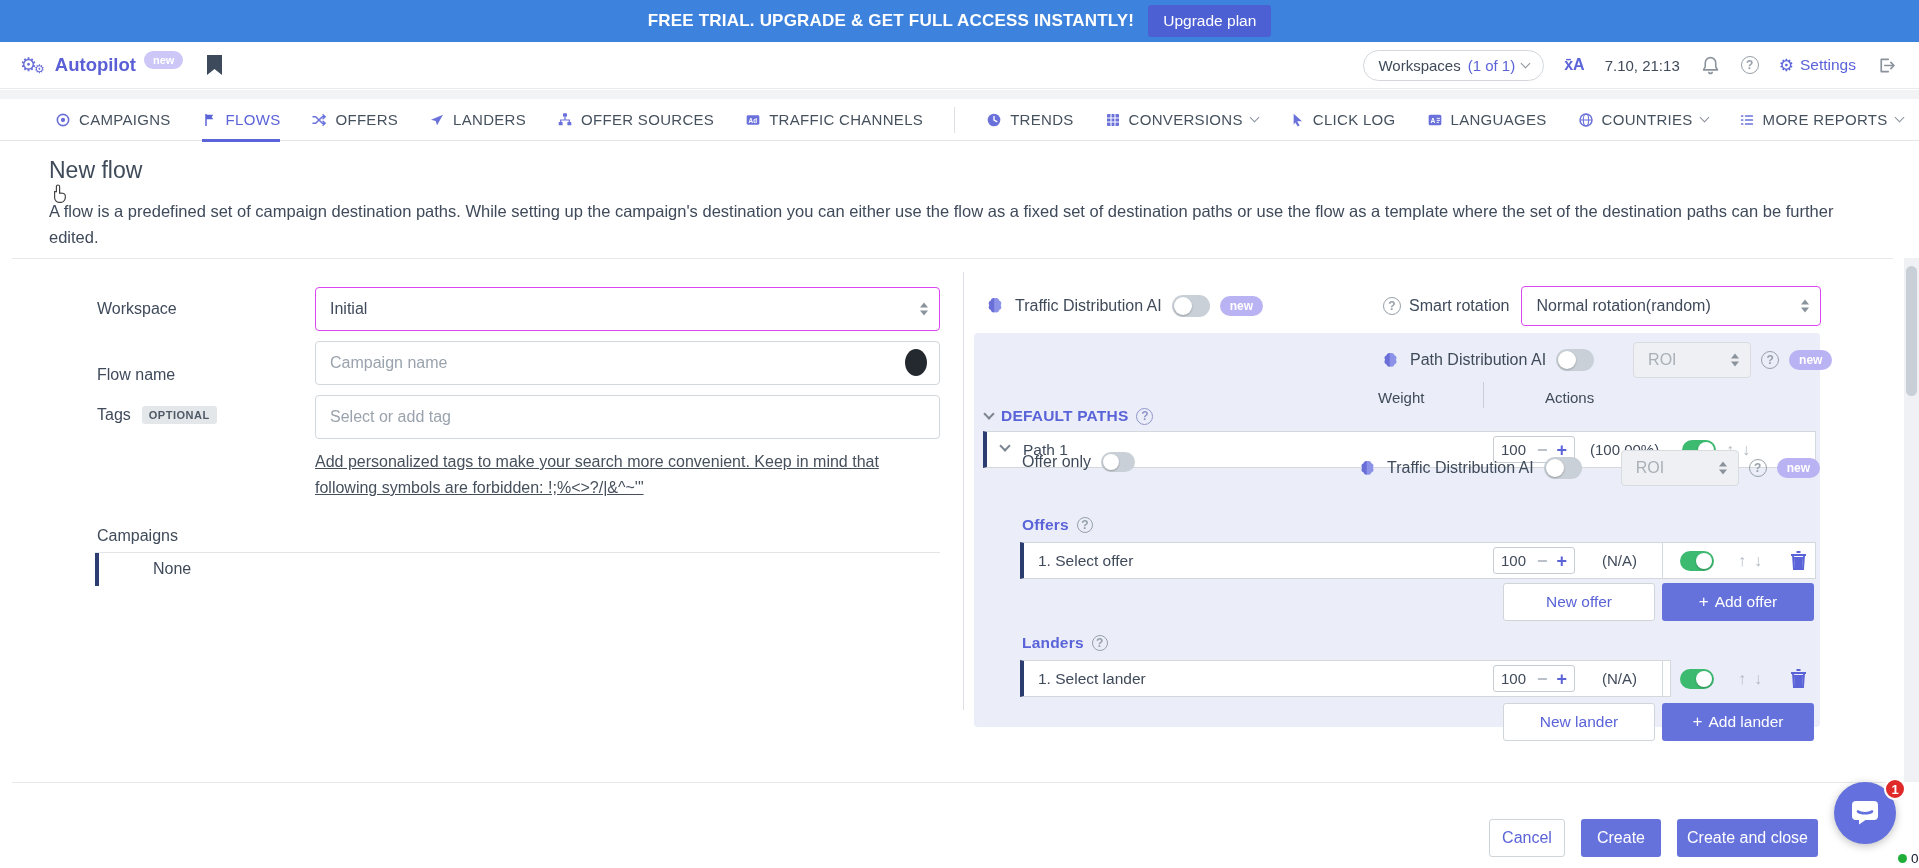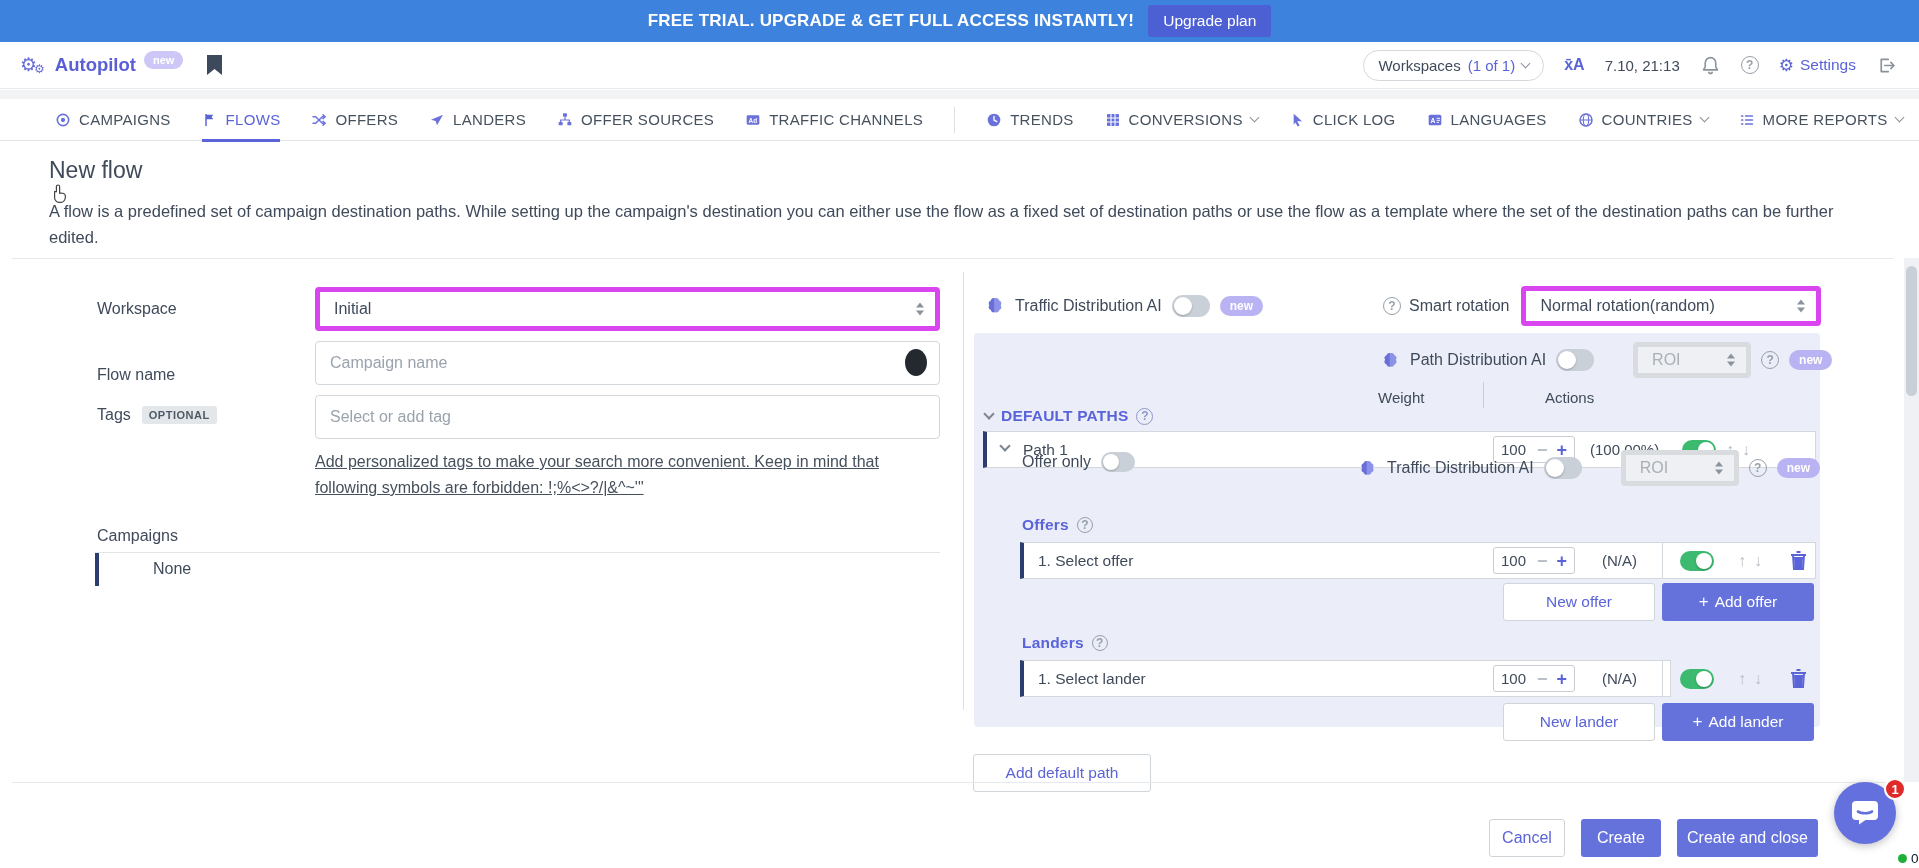--- a/index.html
+++ b/index.html
@@ -57,21 +57,21 @@
   .top-div { left:12px; top:258px; width:1881px; }
   .bottom-div { left:12px; top:782px; width:1881px; }
   .col-div { position:absolute; left:963px; top:272px; width:1px; height:438px; background:#dcdfe3; }
 
   
   .flabel { position:absolute; left:97px; font-size:16px; color:#3f4a5a; }
   .field-wrap { position:absolute; left:315px; width:625px; height:44px; }
   .tinput { width:100%; height:100%; border:1px solid #d2d7db; border-radius:4px; font-size:16px;
             font-family:inherit; color:#3f4a5a; padding:0 14px; outline:none; }
   .tinput::placeholder { color:#9aa3ad; }
-  .select { background:#fff; border:5px solid #d946ef; border-radius:4px; display:flex; align-items:center;
+  .select { background:#fff; border:1px solid #d946ef; border-radius:4px; display:flex; align-items:center;
             padding:0 32px 0 14px; color:#3f4a5a; font-size:16px; position:relative; cursor:pointer; }
   .updown { position:absolute; right:11px; top:50%; transform:translateY(-50%); display:flex;
             flex-direction:column; gap:3px; }
   .tri-up { width:0; height:0; border-left:4.5px solid transparent; border-right:4.5px solid transparent;
             border-bottom:5.5px solid #8b939c; }
   .tri-dn { width:0; height:0; border-left:4.5px solid transparent; border-right:4.5px solid transparent;
             border-top:5.5px solid #8b939c; }
   .black-oval { position:absolute; right:13px; top:8px; width:22px; height:27px; border-radius:50%; background:#24292f; }
   .opt-badge { background:#e3e7ea; color:#4f5965; font-size:11px; font-weight:700; letter-spacing:.5px;
                border-radius:3px; padding:3px 7px; }
@@ -487,23 +487,20 @@
     </span>
   </div>
   <button class="btn-outline abs" style="left:1503px;top:683px;width:152px;height:38px;">
     <span>New lander</span>
   </button>
   <button class="btn-primary abs" style="left:1662px;top:683px;width:152px;height:38px;">
     <span class="plus-g">+</span>
     <span>Add lander</span>
   </button>
 
-  <button class="btn-outline abs" style="left:973px;top:734px;width:178px;height:38px;">
-    <span>Add default path</span>
-  </button>
 
   <div class="divider-h bottom-div"></div>
   <button class="btn-outline abs" style="left:1489px;top:799px;width:76px;height:38px;border-color:#cfd4d8;font-size:16px;">
     <span>Cancel</span>
   </button>
   <button class="btn-primary abs" style="left:1581px;top:799px;width:80px;height:38px;font-size:16px;">
     <span>Create</span>
   </button>
   <button class="btn-primary abs" style="left:1677px;top:799px;width:141px;height:38px;font-size:16px;">
     <span>Create and close</span>

